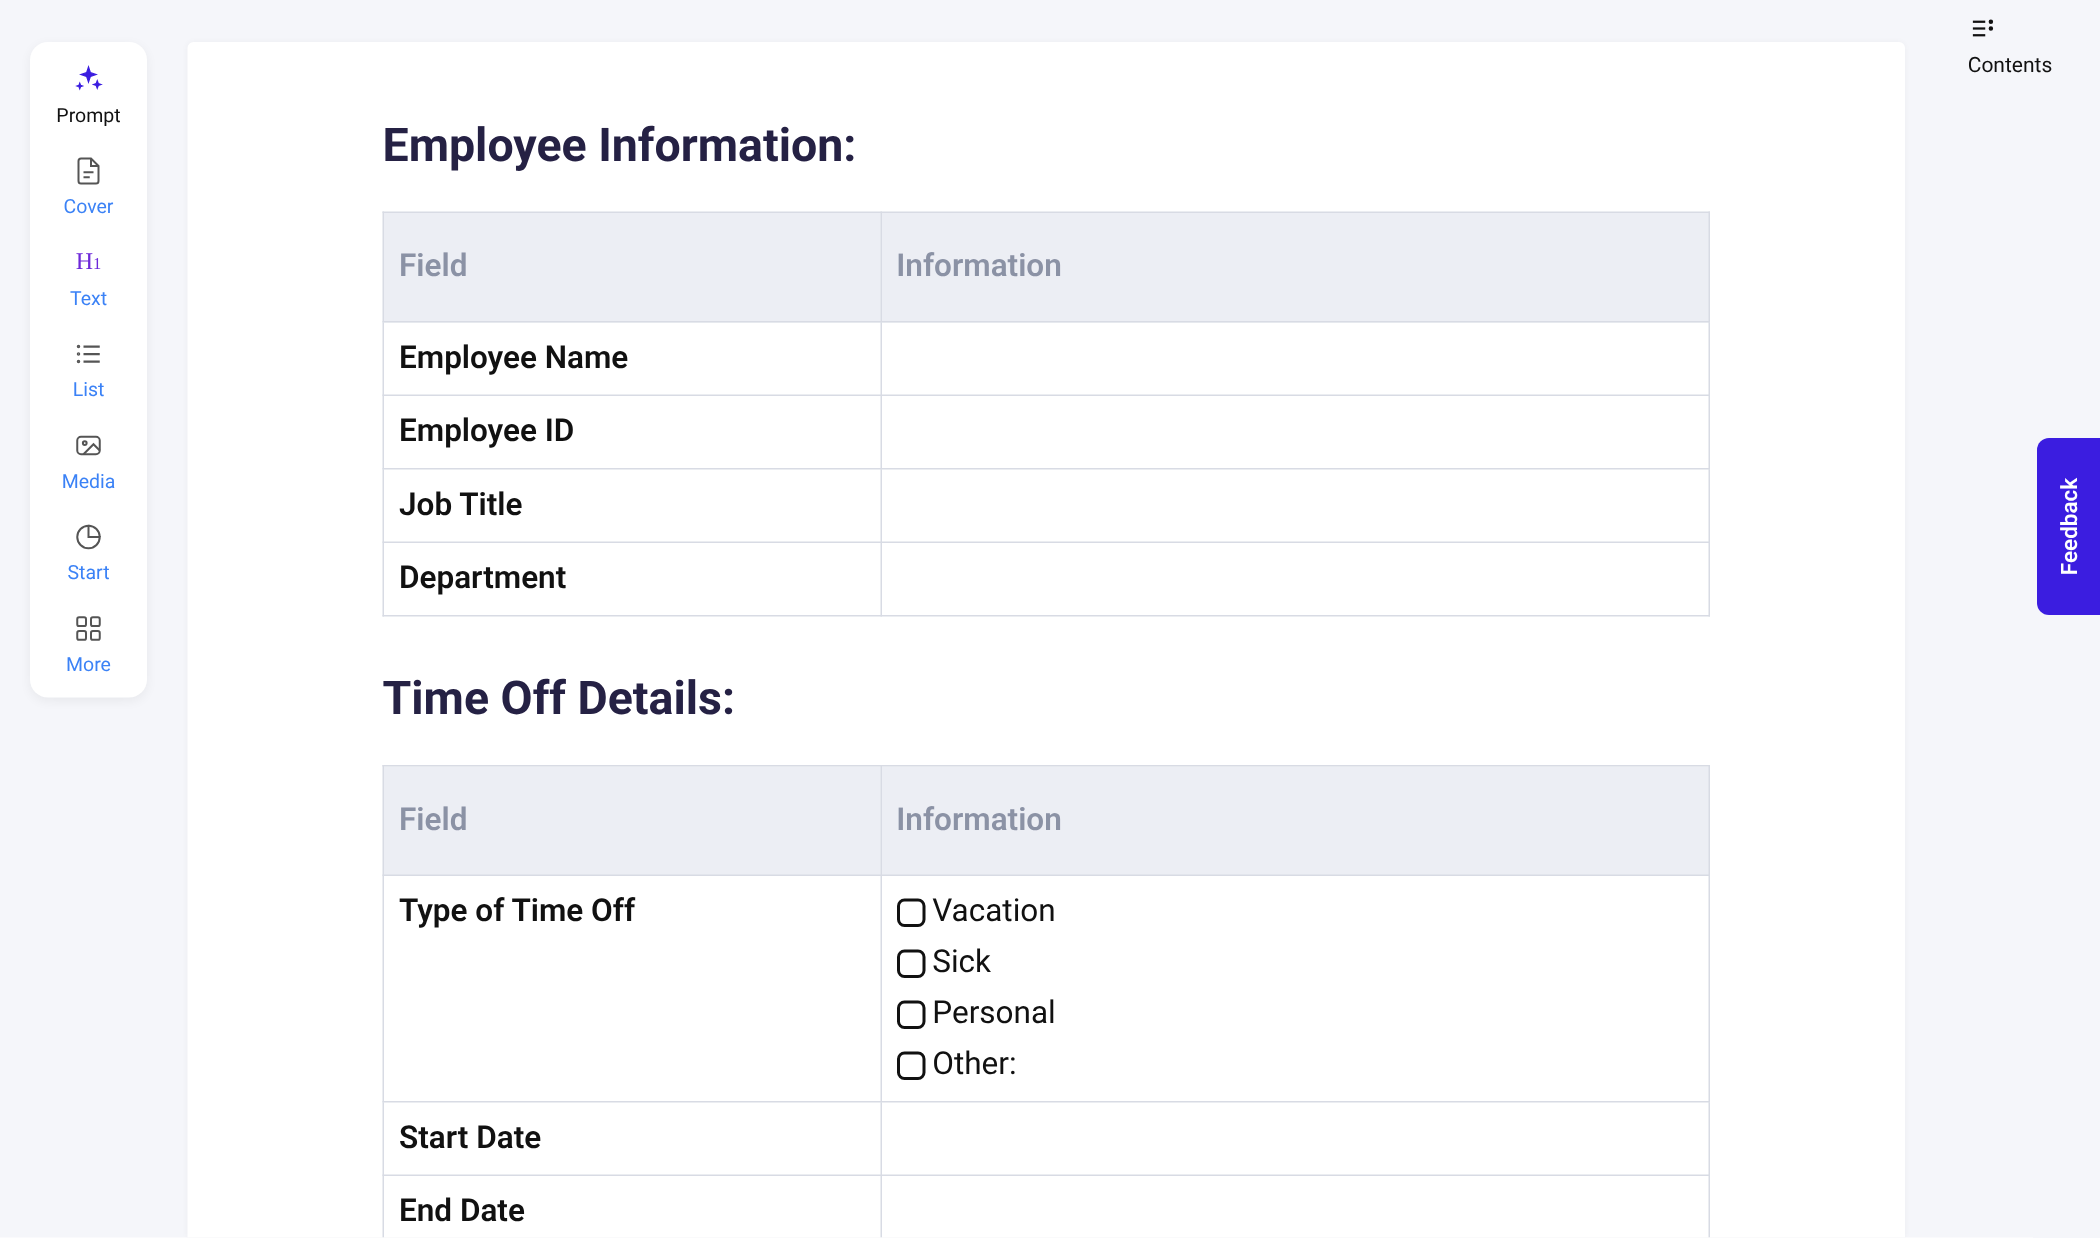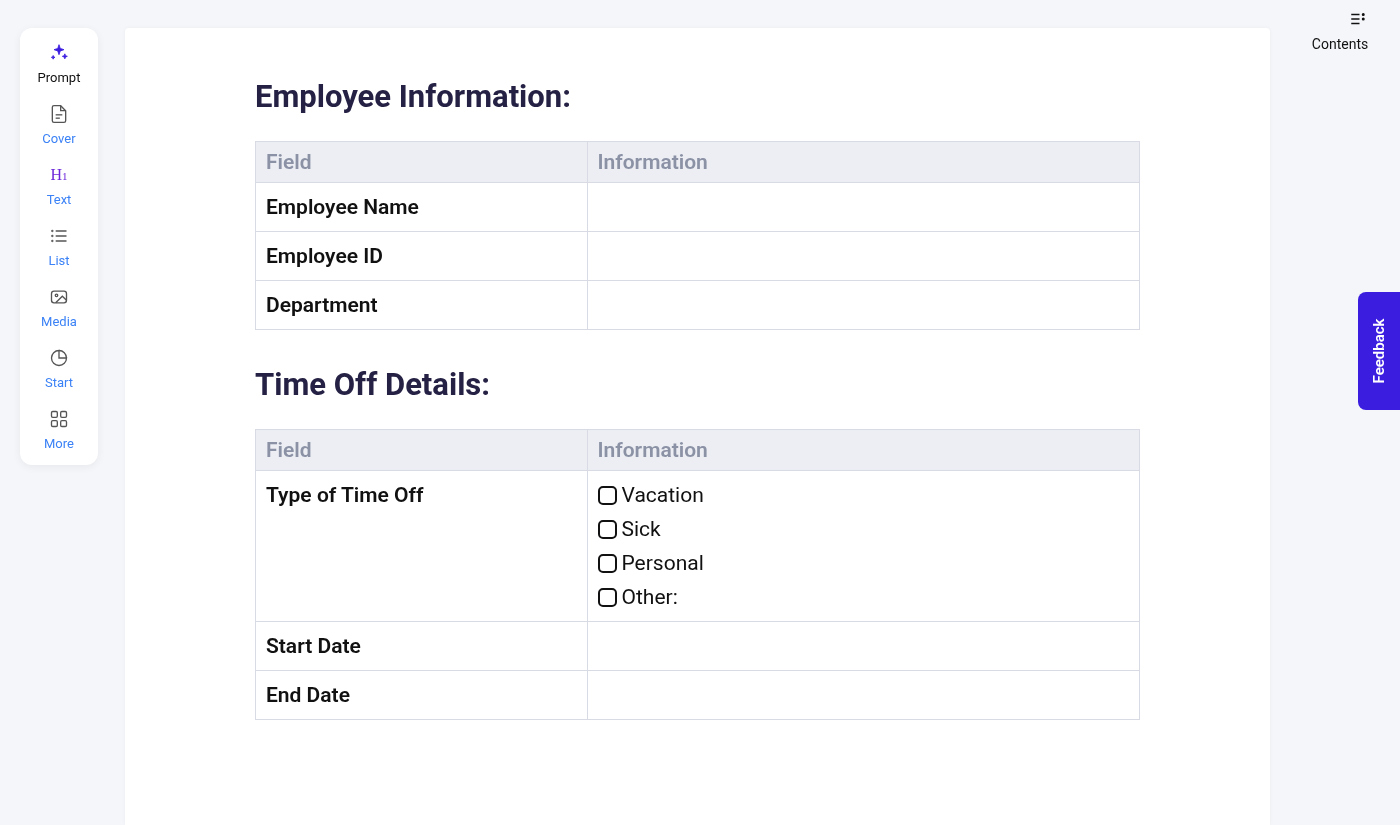--- a/index.html
+++ b/index.html
@@ -71,21 +71,21 @@
       width: 100%;
       border-collapse: collapse;
       margin-bottom: 36px;
     }
     th {
       background: #eceef4;
       color: #8b92a5;
       font-weight: 600;
       font-size: 21px;
       text-align: left;
-      padding: 8px 10px;
+      padding: 24px 10px;
       border: 1px solid #d8dbe4;
     }
     td {
       border: 1px solid #d8dbe4;
       padding: 12px 10px;
       font-size: 21px;
       font-weight: 650;
       color: #111;
       vertical-align: top;
     }
@@ -116,21 +116,21 @@
       top: 0;
       width: 120px;
       display: flex;
       flex-direction: column;
       align-items: center;
       padding-top: 10px;
     }
     .contents-btn {
       display: flex;
       flex-direction: column;
-      align-items: flex-end;
+      align-items: flex-start;
       gap: 4px;
       cursor: pointer;
     }
     .contents-btn .label {
       font-size: 14px;
       color: #111;
     }
     .feedback {
       position: absolute;
       right: 0;
@@ -236,20 +236,24 @@
           <th>Information</th>
         </tr>
       </thead>
       <tbody>
         <tr>
             <td>Employee Name</td>
             <td class="val"></td>
           </tr>
         <tr>
             <td>Employee ID</td>
+            <td class="val"></td>
+          </tr>
+        <tr>
+            <td>Job Title</td>
             <td class="val"></td>
           </tr>
         <tr>
             <td>Department</td>
             <td class="val"></td>
           </tr>
       </tbody>
     </table>
 
     <h2 class="section-title">Time Off Details:</h2>

